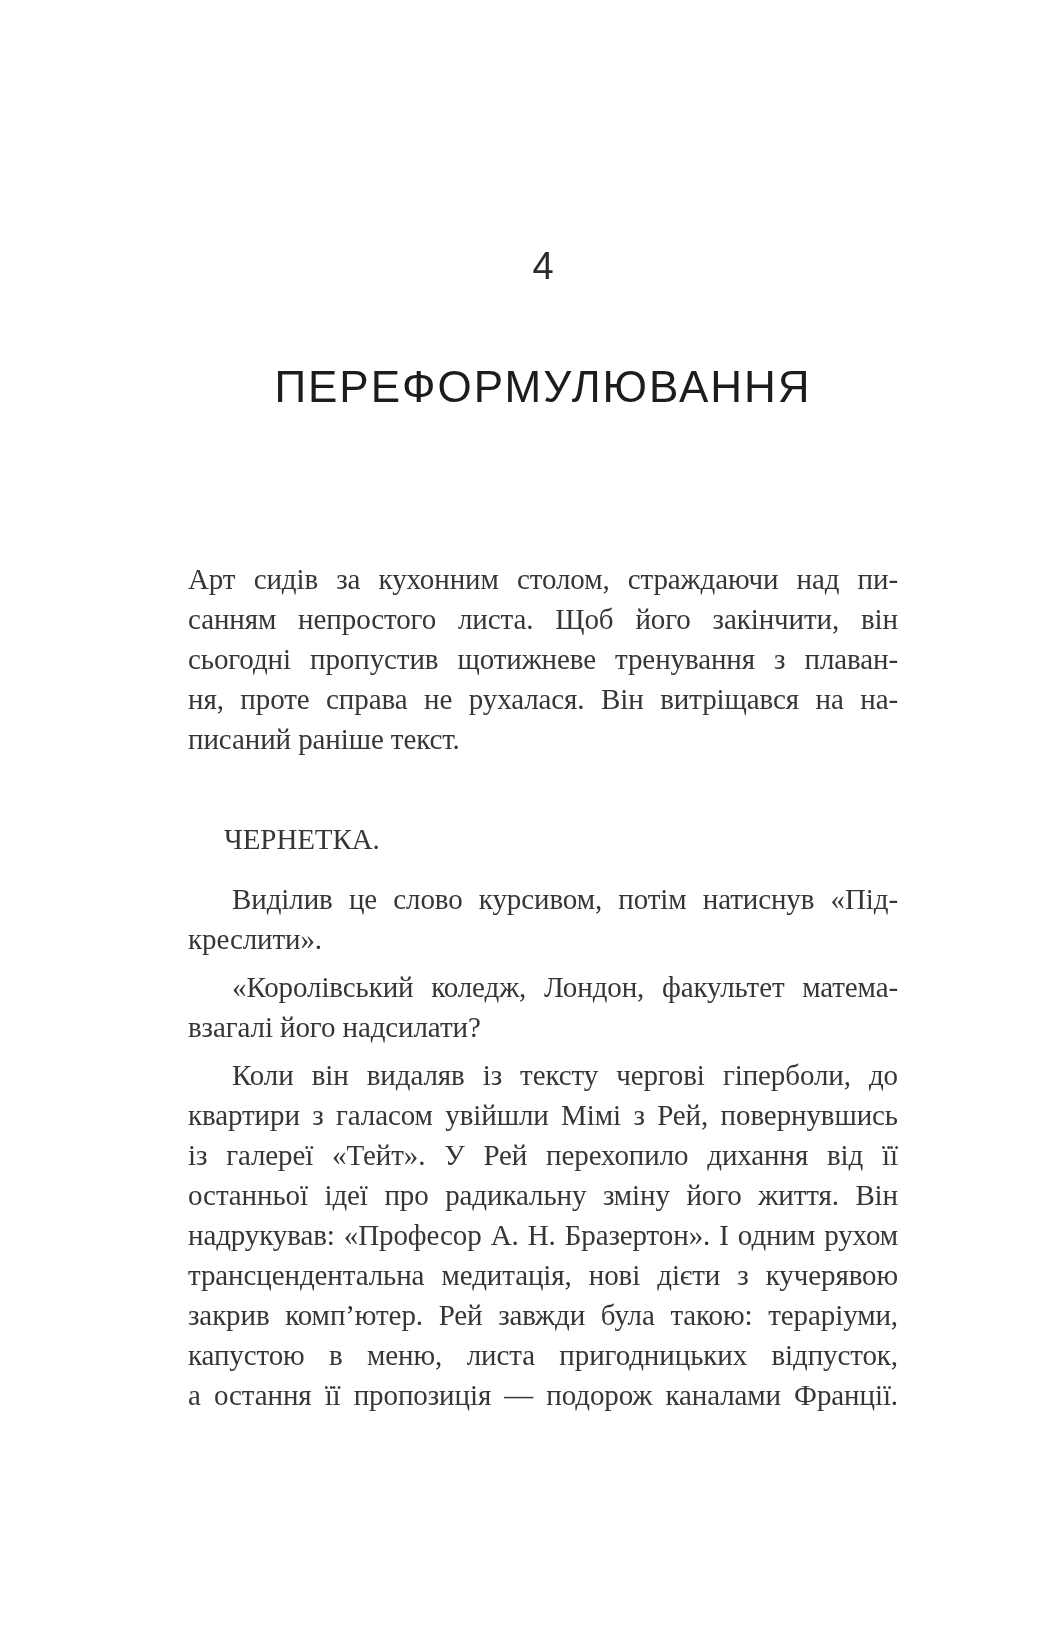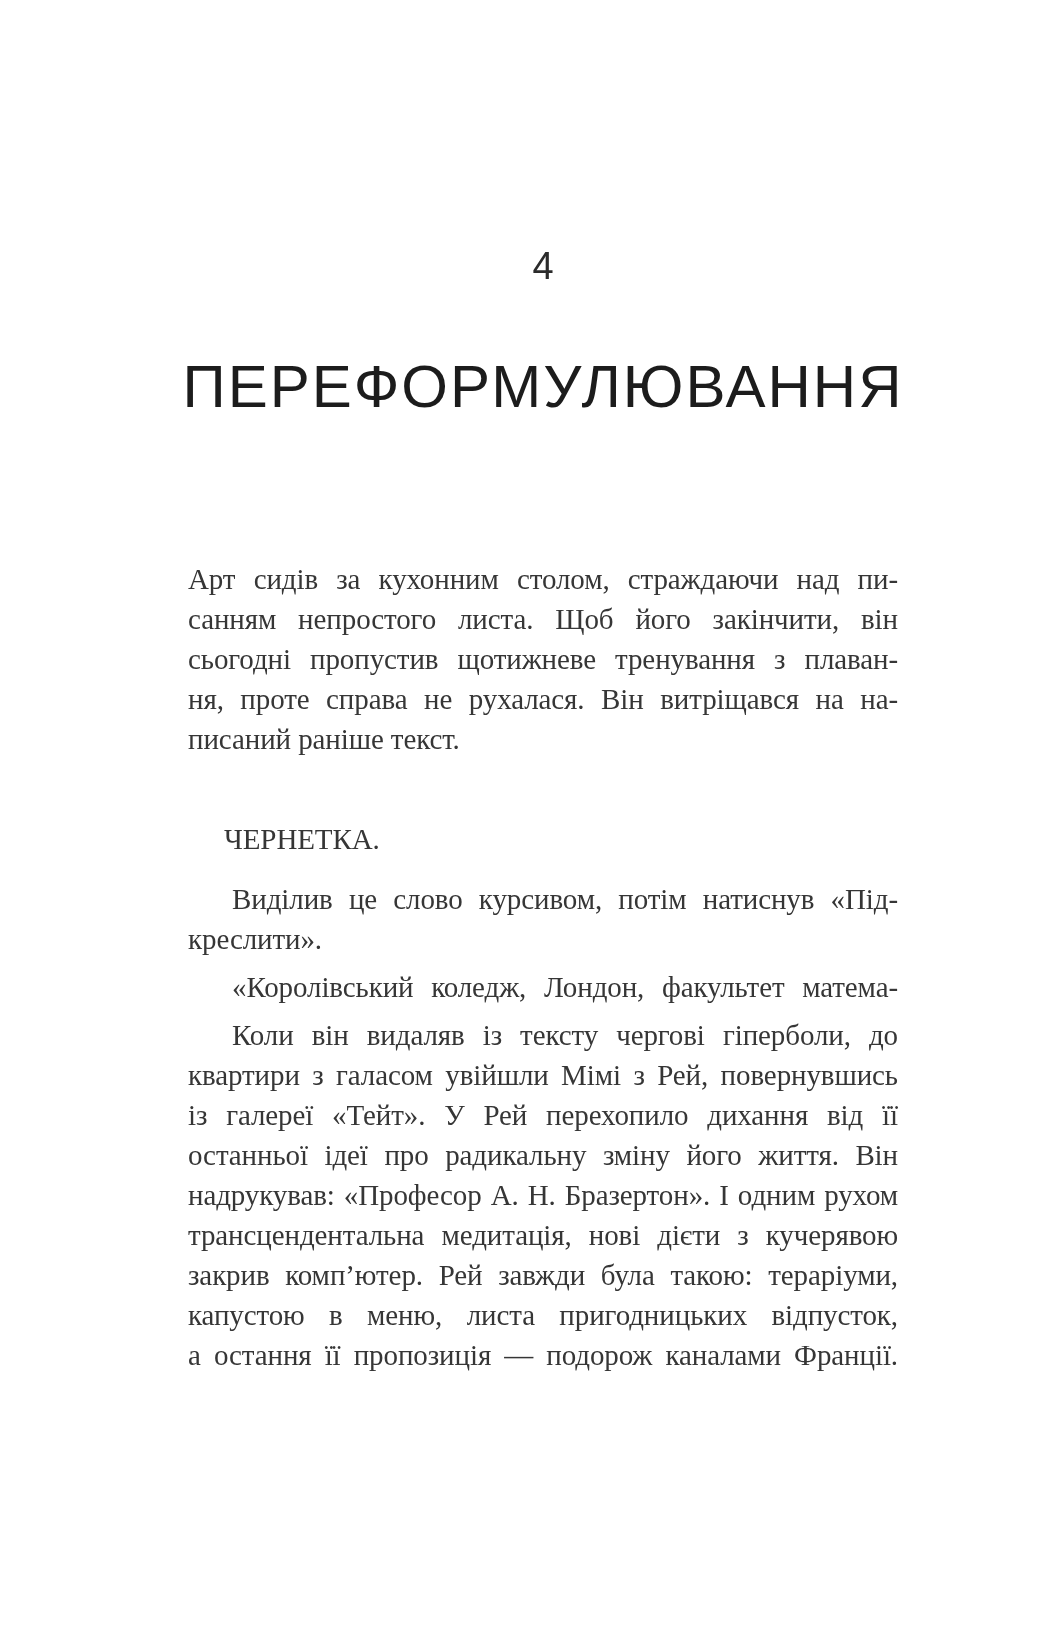--- a/index.html
+++ b/index.html
@@ -26,21 +26,21 @@
   }
   .chapter-title {
     position: absolute;
     top: 356px;
     left: 130px;
     width: 826px;
     height: 62px;
     line-height: 62px;
     text-align: center;
     font-family: "Liberation Sans", sans-serif;
-    font-size: 60px;
+    font-size: 44px;
     font-weight: 400;
     letter-spacing: 2px;
     color: #1c1c1c;
     white-space: nowrap;
   }
   .body-text {
     position: absolute;
     top: 551px;
     left: 180px;
     width: 726px;
@@ -78,20 +78,21 @@
       </div>
       <div class="paragraph standalone">
         <div class="line first-indent para-end">ЧЕРНЕТКА.</div>
       </div>
       <div class="paragraph">
         <div class="line first-indent">Виділив це слово курсивом, потім натиснув «Під-</div>
         <div class="line para-end">креслити».</div>
       </div>
       <div class="paragraph">
         <div class="line first-indent">«Королівський коледж, Лондон, факультет матема-</div>
+        <div class="line para-end">взагалі його надсилати?</div>
       </div>
       <div class="paragraph">
         <div class="line first-indent">Коли він видаляв із тексту чергові гіперболи, до</div>
         <div class="line">квартири з галасом увійшли Мімі з Рей, повернувшись</div>
         <div class="line">із галереї «Тейт». У Рей перехопило дихання від її</div>
         <div class="line">останньої ідеї про радикальну зміну його життя. Він</div>
         <div class="line">надрукував: «Професор А. Н. Бразертон». І одним рухом</div>
         <div class="line">трансцендентальна медитація, нові дієти з кучерявою</div>
         <div class="line">закрив комп’ютер. Рей завжди була такою: тераріуми,</div>
         <div class="line">капустою в меню, листа пригодницьких відпусток,</div>

